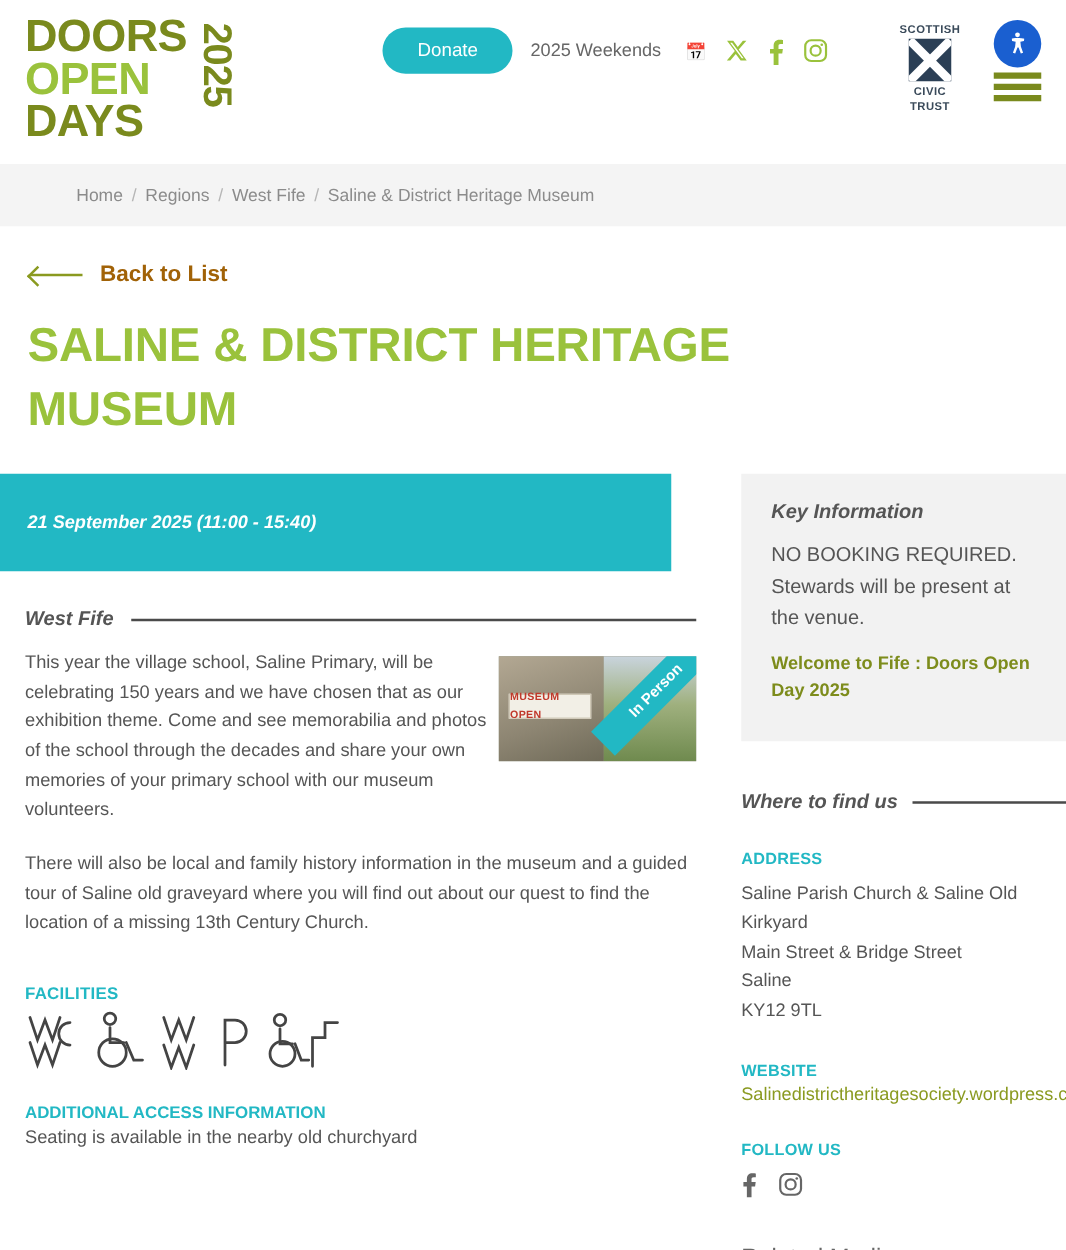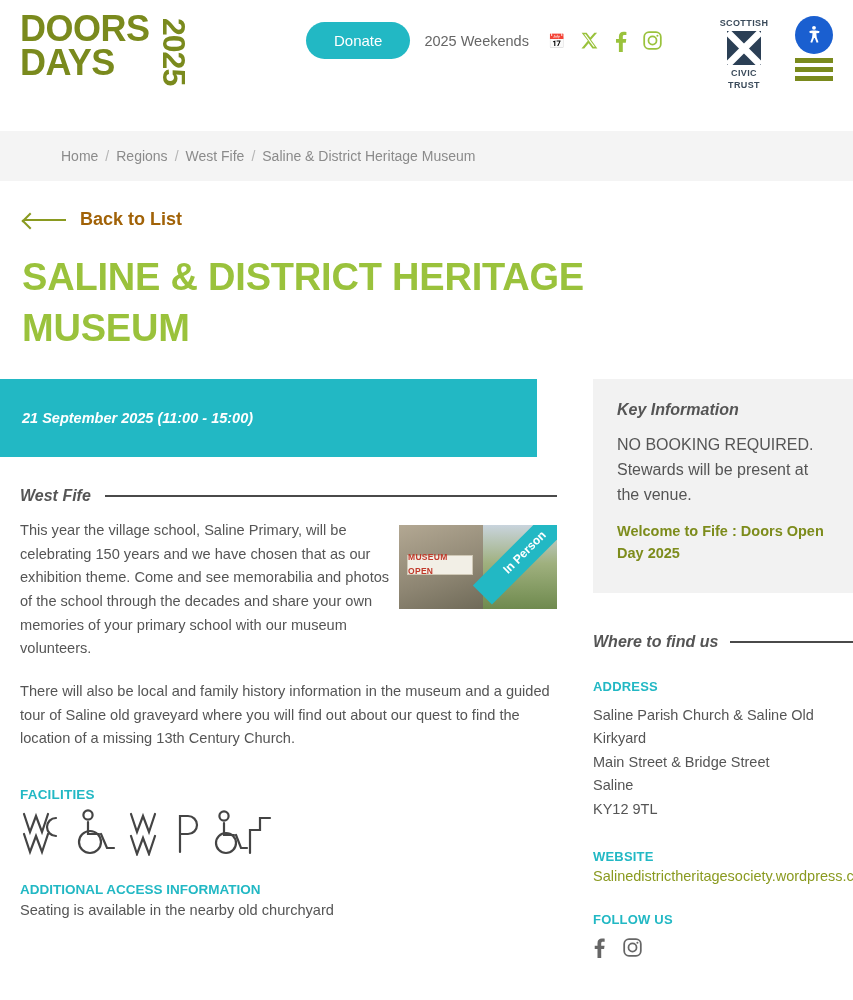--- a/index.html
+++ b/index.html
@@ -384,20 +384,21 @@
     color: #666;
     margin-top: 38px;
   }
 </style>
 </head>
 <body>
 
 <div class="header">
   <div class="logo">
     <div class="logo-line">DOORS</div>
+    <div class="logo-line green">OPEN</div>
     <div class="logo-line">DAYS</div>
     <div class="logo-year">2025</div>
   </div>
 
   <div class="header-nav">
     <button class="donate-btn">Donate</button>
 
     <div class="weekends">
       <span>2025 Weekends</span>
       <span class="cal-icon">📅</span>
@@ -457,21 +458,21 @@
   <div class="back-row">
     <span class="back-arrow"></span>
     <span class="back-label">Back to List</span>
   </div>
 
   <h1 class="title">Saline &amp; District Heritage Museum</h1>
 
   <div class="cols">
 
     <div class="col-left">
-      <div class="datebar">21 September 2025 (11:00 - 15:00)</div>
+      <div class="datebar">21 September 2025 (11:00 - 15:40)</div>
 
       <div class="region-row">
         <span class="region-name">West Fife</span>
         <span class="rule"></span>
       </div>
 
       <div class="body-text">
         <div class="thumb">
           <div class="stone"></div>
           <div class="scene"></div>

